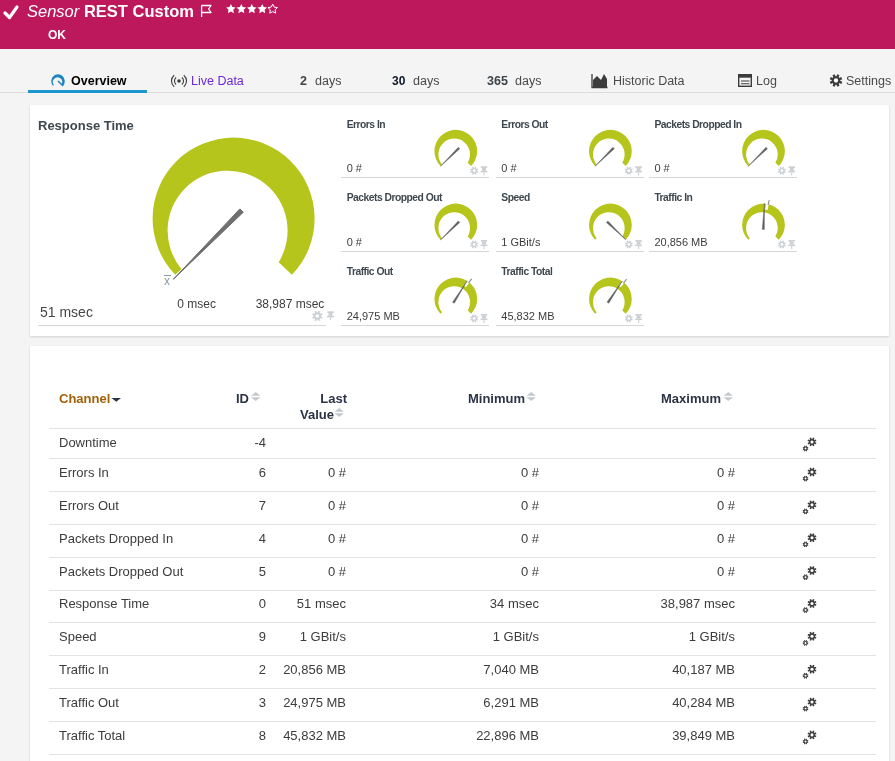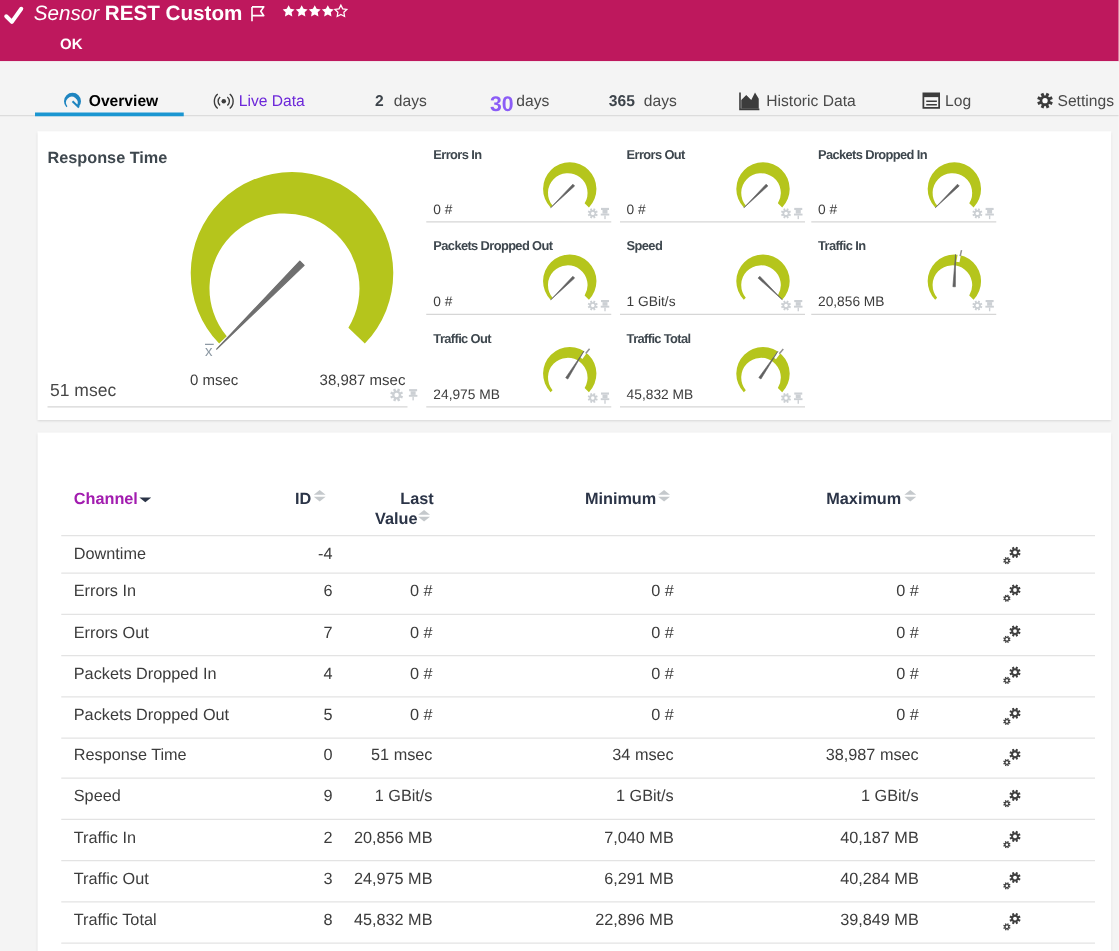--- a/index.html
+++ b/index.html
@@ -44,21 +44,21 @@
     <circle cx="836.00" cy="80.50" r="2.13" fill="#fff"></circle>
   </svg>
 <div class="abs" style="left:28px;top:90px;width:119px;height:3px;background:#1b96d1"></div>
 <div class="abs" style="left:71px;top:74px;font-size:12.5px;font-weight:700;color:#000000">Overview</div>
 <div class="abs" style="left:191px;top:74px;font-size:12.5px;font-weight:400;color:#6d28d9">Live Data</div>
 <div class="abs" style="left:613px;top:74px;font-size:12.5px;font-weight:400;color:#4a4a4a">Historic Data</div>
 <div class="abs" style="left:756px;top:74px;font-size:12.5px;font-weight:400;color:#4a4a4a">Log</div>
 <div class="abs" style="left:846px;top:74px;font-size:12.5px;font-weight:400;color:#4a4a4a">Settings</div>
 <div class="abs" style="left:300px;top:74px;font-size:12.5px;font-weight:700;color:#3d444b">2</div>
 <div class="abs" style="left:315px;top:74px;font-size:12.5px;color:#4a4a4a">days</div>
-<div class="abs" style="left:392px;top:74px;font-size:17px;font-weight:700;color:#8b5cf6">30</div>
+<div class="abs" style="left:392px;top:74px;font-size:12px;font-weight:700;color:#0f172a">30</div>
 <div class="abs" style="left:413px;top:74px;font-size:12.5px;color:#4a4a4a">days</div>
 <div class="abs" style="left:487px;top:74px;font-size:12.5px;font-weight:700;color:#3d444b">365</div>
 <div class="abs" style="left:515px;top:74px;font-size:12.5px;color:#4a4a4a">days</div>
 <div class="panel" style="left:30px;top:105px;width:859px;height:231px"></div>
 <div class="abs" style="left:346.70px;top:118.70px;font-size:10.3px;font-weight:700;letter-spacing:-0.5px;color:#3e474e">Errors In</div>
 <div class="abs" style="left:346.70px;top:162.00px;font-size:11px;color:#3d3d3d">0 #</div>
 <div class="abs" style="left:341px;top:177.30px;width:148px;height:1px;background:#d6d6d6"></div>
 <div class="abs" style="left:501.30px;top:118.70px;font-size:10.3px;font-weight:700;letter-spacing:-0.5px;color:#3e474e">Errors Out</div>
 <div class="abs" style="left:501.30px;top:162.00px;font-size:11px;color:#3d3d3d">0 #</div>
 <div class="abs" style="left:495.6px;top:177.30px;width:148px;height:1px;background:#d6d6d6"></div>
@@ -229,25 +229,25 @@
     <path d="M318.25 313.65 L319.23 311.22" stroke="#ccd0d4" stroke-width="1.93"></path>
     <path d="M319.63 315.01 L322.04 313.99" stroke="#ccd0d4" stroke-width="1.93"></path>
     <circle cx="317.30" cy="316.00" r="1.75" fill="#fff"></circle>
     <rect x="327.30" y="311.30" width="6.4" height="1.7" fill="#ccd0d4"></rect>
     <rect x="328.50" y="313.00" width="4" height="2.9" fill="#ccd0d4"></rect>
     <rect x="327.10" y="315.90" width="6.8" height="1.5" fill="#ccd0d4"></rect>
     <rect x="329.95" y="317.40" width="1.1" height="2.9" fill="#ccd0d4"></rect>
   </svg>
 <div class="abs" style="left:38px;top:118px;font-size:13px;font-weight:700;color:#3e474e">Response Time</div>
 <div class="abs" style="left:40px;top:304px;font-size:14px;color:#464646">51 msec</div>
-<div class="abs" style="left:152px;top:297px;width:64px;text-align:left;font-size:12px;color:#3d3d3d">0 msec</div>
+<div class="abs" style="left:152px;top:297px;width:64px;text-align:right;font-size:12px;color:#3d3d3d">0 msec</div>
 <div class="abs" style="left:250px;top:297px;width:80px;text-align:center;font-size:12px;color:#3d3d3d">38,987 msec</div>
 <div class="abs" style="left:38px;top:324.5px;width:288px;height:1px;background:#d6d6d6"></div>
 <div class="panel" style="left:30px;top:346px;width:859px;height:430px"></div>
-<div class="abs" style="left:59px;top:391px;font-size:13px;font-weight:700;color:#a21caf">Channel</div>
+<div class="abs" style="left:59px;top:391px;font-size:13px;font-weight:700;color:#a16207">Channel</div>
 <div class="abs" style="left:180px;top:391px;width:69px;text-align:right;font-size:13px;font-weight:700;color:#2b3447">ID</div>
 <div class="abs" style="left:250px;top:391px;width:97px;text-align:right;font-size:13px;font-weight:700;color:#2b3447;line-height:16px">Last<br>Value<span style="display:inline-block;width:13px"></span></div>
 <div class="abs" style="left:400px;top:391px;width:125px;text-align:right;font-size:13px;font-weight:700;color:#2b3447">Minimum</div>
 <div class="abs" style="left:596px;top:391px;width:125px;text-align:right;font-size:13px;font-weight:700;color:#2b3447">Maximum</div>
 <div class="abs" style="left:49px;top:428px;width:827px;height:1px;background:#e3e3e3"></div>
 <div class="abs" style="left:59px;top:434.90px;font-size:13px;color:#3c3c3c">Downtime</div>
 <div class="abs" style="left:180px;top:434.90px;width:86px;text-align:right;font-size:13px;color:#3c3c3c">-4</div>
 <div class="abs" style="left:240px;top:434.90px;width:106px;text-align:right;font-size:13px;color:#3c3c3c"></div>
 <div class="abs" style="left:420px;top:434.90px;width:119px;text-align:right;font-size:13px;color:#3c3c3c"></div>
 <div class="abs" style="left:616px;top:434.90px;width:119px;text-align:right;font-size:13px;color:#3c3c3c"></div>

